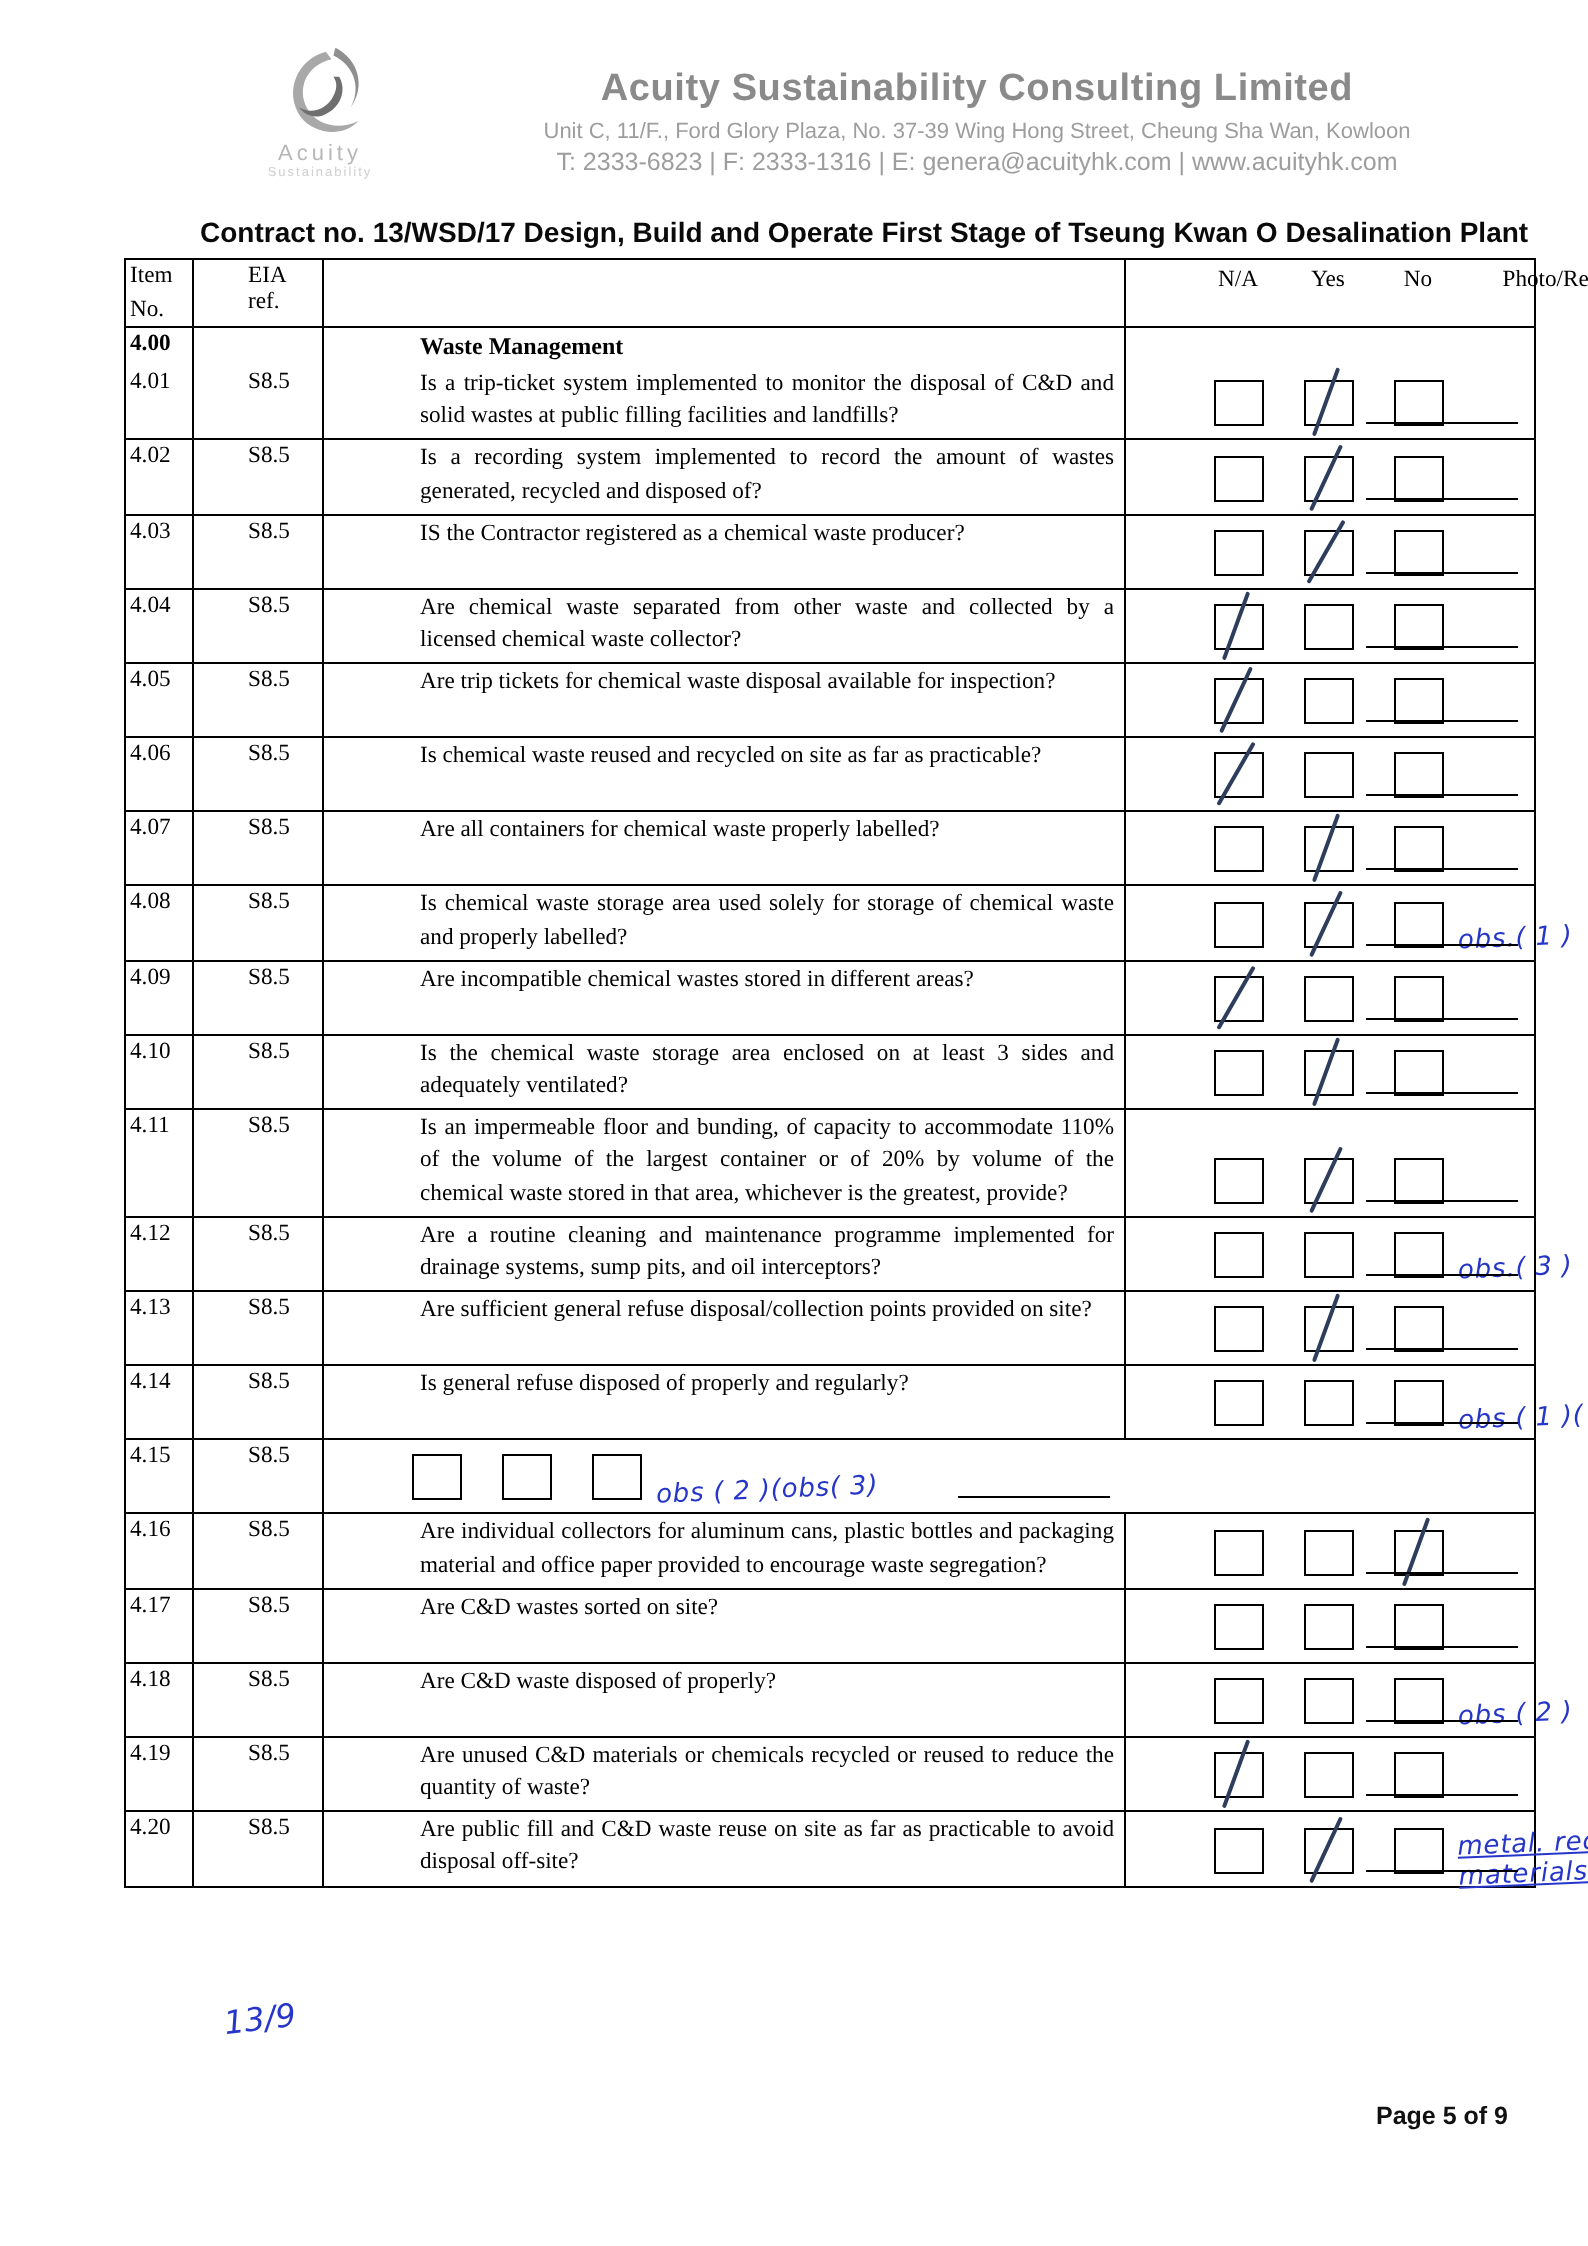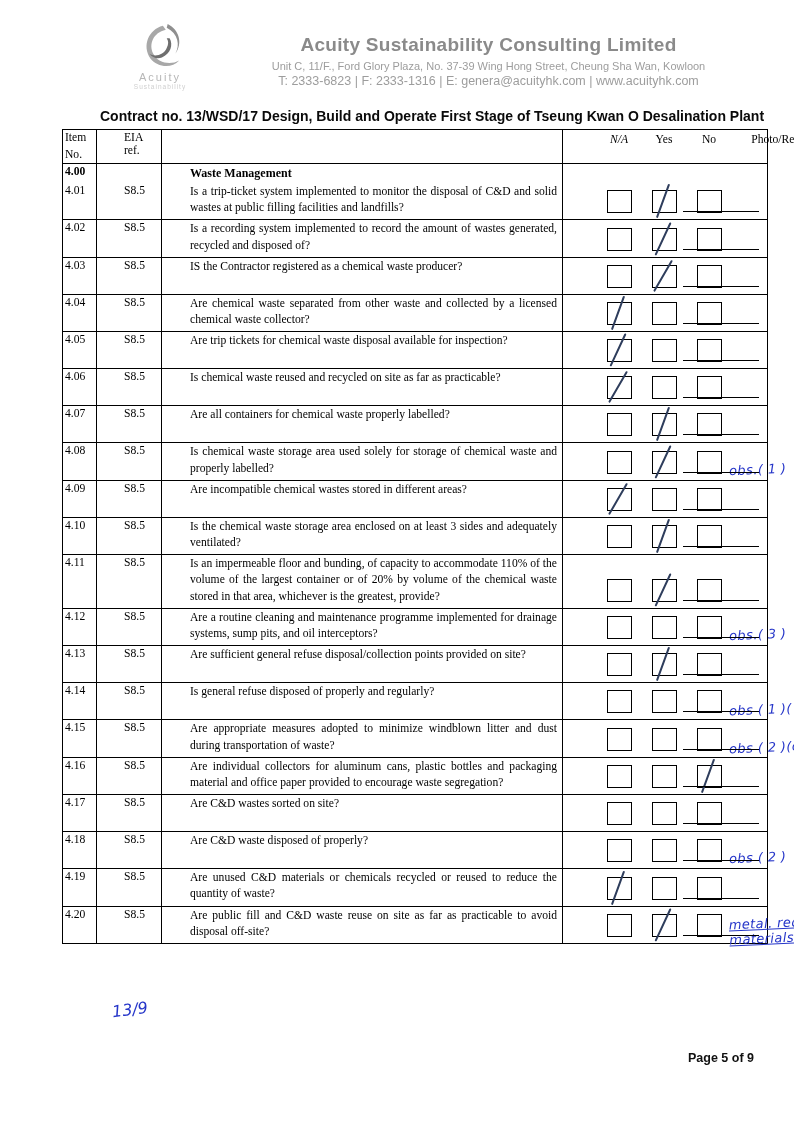--- a/index.html
+++ b/index.html
@@ -21,29 +21,29 @@
              font-family:"Liberation Sans",sans-serif;font-size:14px;font-weight:bold;color:#0a0a0a;}
 
   
   .tbl{position:absolute;left:62px;top:129px;width:704px;border:1.5px solid #000;}
   .row{display:grid;grid-template-columns:34px 41px 377px 1fr;border-top:1px solid #000;position:relative;gap:24px;}
   .row:first-child{border-top:none;}
   .cell{position:relative;}
   .cell.item,.cell.eia,.cell.q{border-right:1px solid #000;}
   .cell.item{padding:1px 2px;font-size:11.6px;}
   .cell.eia{padding:1px 3px;font-size:11.6px;}
-  .cell.q{padding:1px 5px 3px 4px;font-size:11.6px;line-height:1.4;text-align:justify;}
+  .cell.q{padding:1px 5px 3px 4px;font-size:11.6px;line-height:1.4;text-align:justify;margin-left:20px;}
   .cell.marks{overflow:visible;}
   .data-row{min-height:36px;}
 
   
   .hrow{height:33px;}
   .hrow .cell.item{display:flex;flex-direction:column;justify-content:space-between;padding:1px 2px 2px;}
   .hlbl{position:absolute;top:3px;font-size:11.6px;text-align:center;}
-  .hlbl.na{left:16px;width:32px;font-style:italic;}
+  .hlbl.na{left:16px;width:32px;}
   .hlbl.yes{left:61px;width:32px;}
   .hlbl.no{left:107px;width:30px;}
   .hlbl.photo{left:148px;width:104px;}
 
   
   .srow{height:19px;}
   .srow .cell.q{font-weight:bold;font-size:12px;padding-top:1px;}
   .srow .cell.item{font-weight:bold;}
 
   
@@ -299,21 +299,20 @@
             <span class="cb no"></span>
             <div class="remark">
               <div>obs ( 1 )( obs 2)</div>
             </div>
             <div class="uline"></div>
           </div>
         </div>
         <div class="row data-row">
           <div class="cell item">4.15</div>
           <div class="cell eia">S8.5</div>
-          <div class="cell q">Are appropriate measures adopted to minimize windblown litter and dust during transportation of waste?</div>
           <div class="cell marks">
             <span class="cb na"></span>
             <span class="cb yes"></span>
             <span class="cb no"></span>
             <div class="remark">
               <div>obs ( 2 )(obs( 3)</div>
             </div>
             <div class="uline"></div>
           </div>
         </div>

